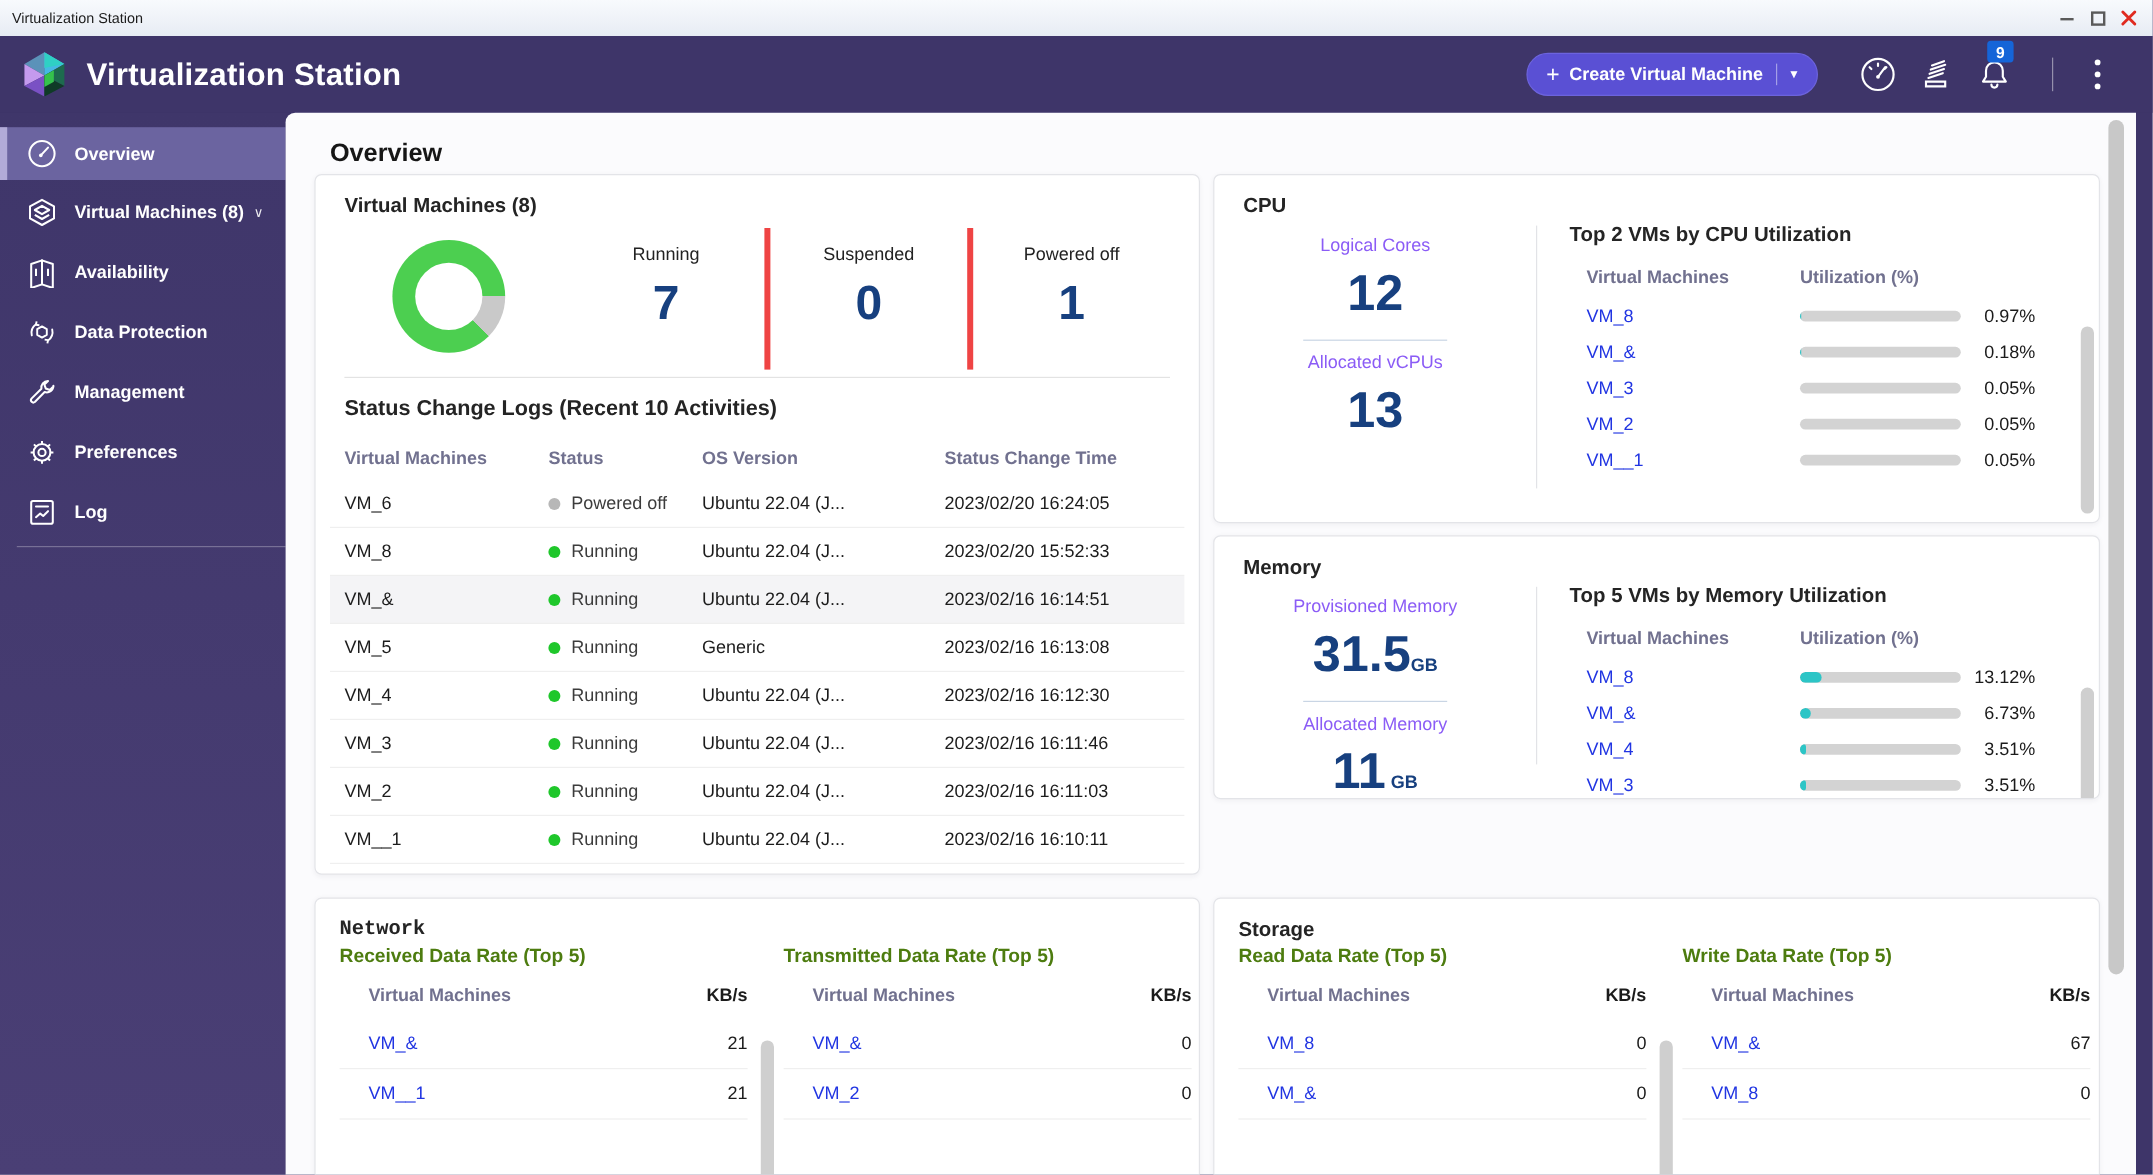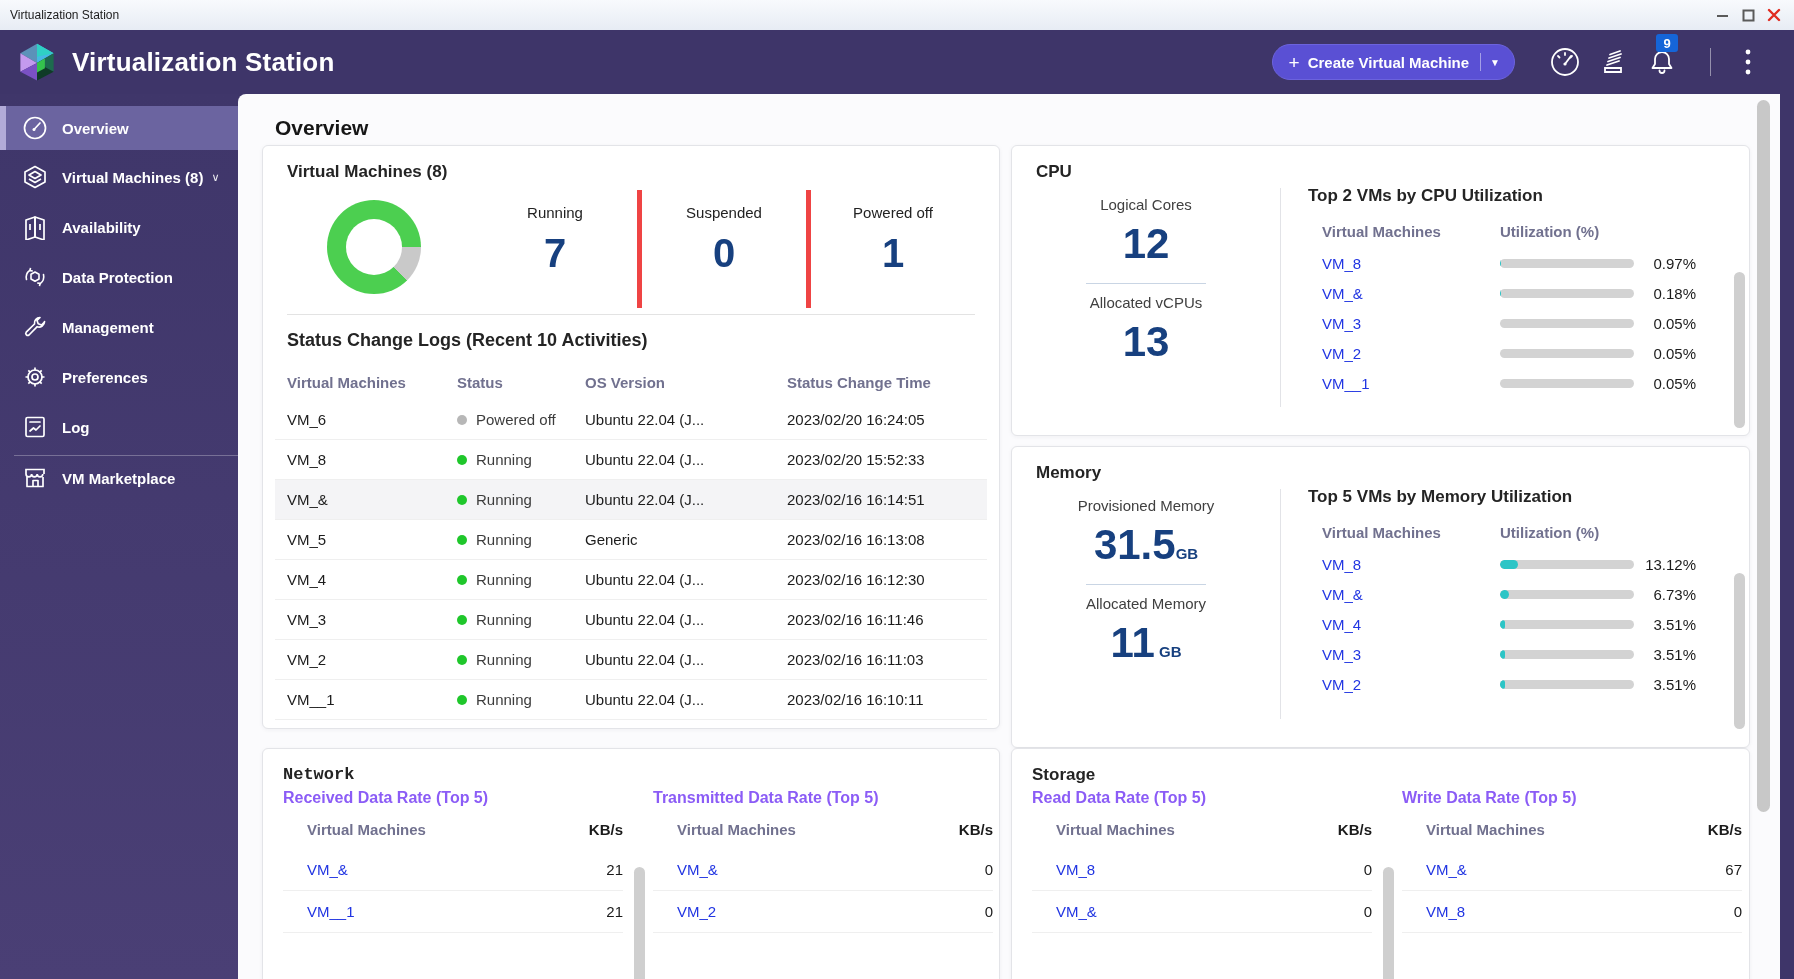--- a/index.html
+++ b/index.html
@@ -45,21 +45,21 @@
   .content { position:absolute; left:238px; top:94px; width:1542px; height:885px; background:#fbfbfd;
     border-radius:8px 0 0 0; overflow:hidden; }
   .page-title { position:absolute; left:37px; top:22px; font-size:21px; font-weight:700; color:#161616; }
   .main-scrollbar { position:absolute; left:1519px; top:6px; width:13px; height:712px; background:#c8c8c8; border-radius:7px; }
 
   .card { position:absolute; background:#fff; border:1px solid #e3e4e8; border-radius:6px; box-shadow:0 1px 4px rgba(40,40,60,.05); overflow:hidden; }
   .card-title { position:absolute; left:24px; top:16px; font-size:17px; font-weight:700; color:#242424; }
 
   #vm-card  { left:24px;  top:51px;  width:738px; height:584px; }
   #cpu-card { left:773px; top:51px;  width:739px; height:291px; }
-  #mem-card { left:773px; top:352px; width:739px; height:302px; }
+  #mem-card { left:773px; top:352px; width:739px; height:220px; }
   #net-card { left:24px;  top:654px; width:738px; height:340px; }
   #sto-card { left:773px; top:654px; width:739px; height:340px; }
 
   
   .vm-top { position:absolute; left:24px; right:24px; top:44px; height:118px; display:flex; }
   .donut-wrap { width:186px; flex:none; position:relative; }
   .donut { position:absolute; left:40px; top:10px; width:94px; height:94px; border-radius:50%; }
   .donut-hole { position:absolute; left:19px; top:19px; width:56px; height:56px; border-radius:50%; background:#fff; }
   .counter { flex:1; text-align:center; padding-top:14px; }
   .counter + .counter { border-left:5px solid #ef4444; }
@@ -72,40 +72,40 @@
   .lrow.lhead { color:#71718f; font-size:15px; font-weight:700; height:36px; }
   .lrow:not(.lhead) { font-size:15px; color:#1c1c1c; border-bottom:1px solid #efefef; }
   .lrow.hl { background:#f4f4f6; }
   .dot { display:inline-block; width:10px; height:10px; border-radius:50%; margin-right:9px; }
   .dot.on  { background:#1fc72b; }
   .dot.off { background:#b7b7b7; }
   .statcell { display:flex; align-items:center; color:#3c3c3c; }
 
   
   .stat-col { position:absolute; left:0; top:40px; width:268px; text-align:center; }
-  .stat-col .slbl { font-size:15px; color:#404040; margin-top:10px; }
+  .stat-col .slbl { font-size:15px; color:#8b5cf6; margin-top:10px; }
   .stat-col .sval { font-size:42px; font-weight:700; color:#17407f; margin-top:8px; line-height:1.1; }
   .stat-col .sval sub { font-size:15px; font-weight:700; vertical-align:baseline; }
   .stat-div { width:120px; height:1px; background:#c9d5e4; margin:16px auto 4px; }
   .vdiv { position:absolute; left:268px; top:42px; bottom:28px; width:1px; background:#e2e3e7; }
   .top5 { position:absolute; left:296px; right:20px; top:40px; }
   .top5-title { font-size:17px; font-weight:700; color:#242424; }
   .trow { display:flex; align-items:center; height:30px; padding-left:14px; }
   .trow.thead { color:#71718f; font-size:15px; font-weight:700; height:34px; margin-top:8px; }
   .trow .tname { width:178px; font-size:15px; }
   .trow .thu { flex:1; }
   .bar { width:134px; height:9px; background:#d3d3d3; border-radius:5px; overflow:hidden; position:relative; flex:none; }
   .bar .fill { position:absolute; left:0; top:0; bottom:0; background:#2cc5c6; border-radius:5px; }
   .tval { width:62px; text-align:right; font-size:15px; color:#1b1b1b; flex:none; }
   .t-scroll { position:absolute; right:-16px; top:86px; width:11px; height:156px; background:#cfcfcf; border-radius:6px; }
   a.vmlink { color:#2135e2; text-decoration:none; font-weight:400; cursor:pointer; }
 
   
   .rate-half { position:absolute; top:40px; width:340px; }
-  .rate-title { font-size:16px; font-weight:700; color:#8b5cf6; }
+  .rate-title { font-size:16px; font-weight:700; color:#4d7c0f; }
   .rrow { display:flex; align-items:center; height:42px; padding:0 0 0 24px; }
   .rrow.rhead { color:#71718f; font-size:15px; font-weight:700; height:40px; margin-top:2px; }
   .rrow .rname { flex:1; font-size:15px; }
   .rrow .rval { width:80px; text-align:right; font-size:15px; color:#1b1b1b; }
   .rrow:not(.rhead) { border-bottom:1px solid #efefef; }
   .r-scroll { position:absolute; right:-22px; top:78px; width:11px; height:260px; background:#cfcfcf; border-radius:6px; }
 </style>
 </head>
 <body>
 
@@ -232,28 +232,20 @@
       <span class="slabel">Preferences</span>
     </div>
     <div class="side-item" style="top:311px;">
       <svg class="sicon" viewBox="0 0 26 26" fill="none" stroke="#fff" stroke-width="1.7">
         <rect x="4" y="3.5" width="18" height="19" rx="1.5"></rect>
         <path d="M8 8 h10 M8 17 l3.5-3 2.5 2 4-4" stroke-linecap="round" stroke-linejoin="round"></path>
       </svg>
       <span class="slabel">Log</span>
     </div>
     <div class="side-divider" style="top:361px;"></div>
-    <div class="side-item" style="top:362px;">
-      <svg class="sicon" viewBox="0 0 26 26" fill="none" stroke="#fff" stroke-width="1.7">
-        <path d="M4 9 V4.5 h18 V9"></path>
-        <path d="M4 9 a2.8 2.8 0 0 0 5.6 0 a2.8 2.8 0 0 0 5.6 0 a2.8 2.8 0 0 0 5.6 0"></path>
-        <path d="M5 12 v9.5 h16 V12 M11 21.5 v-6 h5 v6" stroke-linejoin="round"></path>
-      </svg>
-      <span class="slabel">VM Marketplace</span>
-    </div>
   </nav>
 
   <main class="content">
     <h1 class="page-title">Overview</h1>
     <div class="main-scrollbar"></div>
 
     <section class="card" id="vm-card">
       <div class="card-title">Virtual Machines (8)</div>
       <div class="vm-top">
         <div class="donut-wrap">

